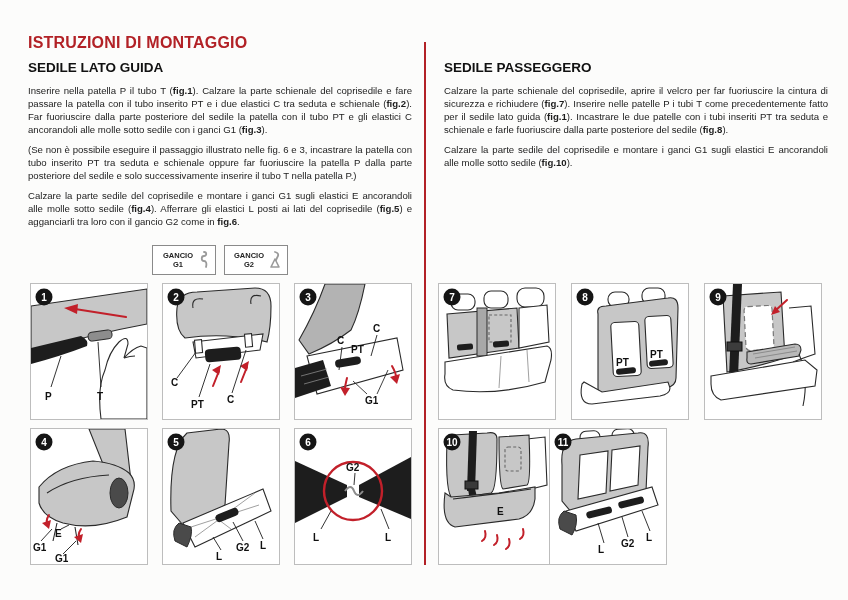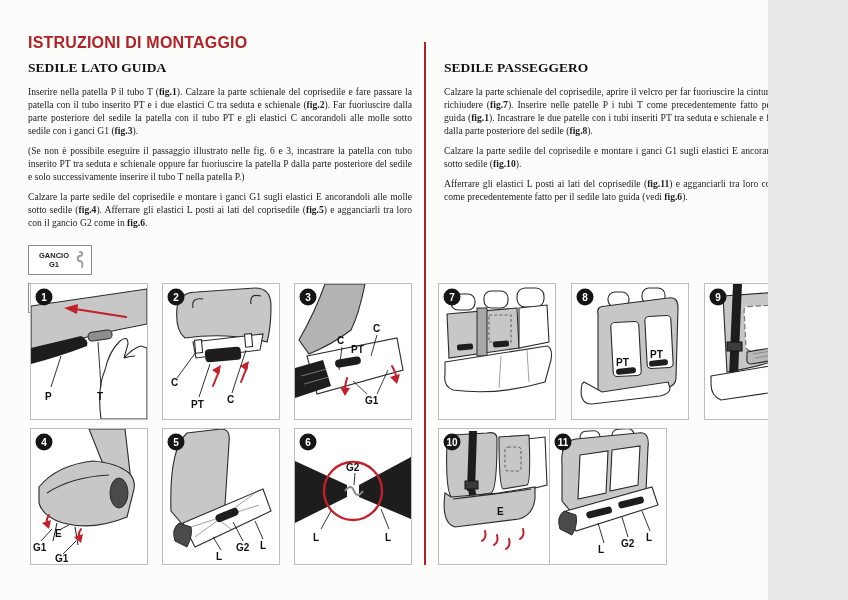--- a/index.html
+++ b/index.html
@@ -1,28 +1,28 @@
 <!DOCTYPE html>
 <html><head>
 <meta charset="utf-8">
 <style>
   html,body{margin:0;padding:0;background:#e8e8e6;}
-  .page{position:relative;width:768px;height:600px;background:#fcfcfb;overflow:hidden;
+  .page{position:relative;width:848px;height:600px;background:#fcfcfb;overflow:hidden;
         font-family:"Liberation Sans",sans-serif;color:#1c1c1c;}
   .title{position:absolute;left:28px;top:34px;font-size:16px;font-weight:bold;
          color:#b22126;letter-spacing:.2px;}
   .divider{position:absolute;left:424px;top:42px;width:2px;height:523px;background:#b22126;}
-  .col{position:absolute;width:384px;top:60px;font-family:Liberation Serif, serif;}
+  .col{position:absolute;width:384px;top:60px;}
   .col-left{left:28px;}
   .col-right{left:444px;}
   .heading{font-size:13.5px;font-weight:bold;color:#111;margin:0 0 9px 0;}
   p.para{font-size:9.6px;line-height:13px;text-align:justify;margin:0 0 7px 0;}
   .bold{font-weight:bold;margin-top:26px;}
   .hooks{position:absolute;left:28px;top:245px;width:384px;display:flex;
-         justify-content:center;gap:8px;flex-direction:column;}
+         justify-content:center;gap:8px;}
   .hookbox{width:64px;height:30px;border:1px solid #8a8a8a;background:#fff;
            display:flex;align-items:center;justify-content:space-between;
            padding:2px 5px;box-sizing:border-box;}
   .hookbox .txt{font-size:7.5px;font-weight:bold;line-height:9px;color:#222;
                 text-align:center;flex:1;}
   .fig{position:absolute;width:116px;height:135px;border:1px solid #bdbdbd;background:#fff;}
   .fig svg{display:block;width:116px;height:135px;}
   
   .g{fill:#c7c7c7;stroke:#2a2a2a;stroke-width:1.1;}
   .gm{fill:#b3b3b3;stroke:#2a2a2a;stroke-width:1.1;}
@@ -73,21 +73,20 @@
         <path d="M7,2 q4,1 3,4 l-2,4" fill="none" stroke="#9a9a9a" stroke-width="1.8" stroke-linecap="round"></path>
         <path d="M3,17 L11,17 L7,9 Z" fill="none" stroke="#9a9a9a" stroke-width="1.6" stroke-linejoin="round"></path>
       </svg>
     </div>
   </div>
 
   <div class="col col-right">
     <div class="heading">SEDILE PASSEGGERO</div>
     <p class="para"><span>Calzare la parte schienale del coprisedile, aprire il velcro per far fuoriuscire la cintura di sicurezza e richiudere (</span><span class="bold">fig.7</span><span>). Inserire nelle patelle P i tubi T come precedentemente fatto per il sedile lato guida (</span><span class="bold">fig.1</span><span>). Incastrare le due patelle con i tubi inseriti PT tra seduta e schienale e farle fuoriuscire dalla parte posteriore del sedile (</span><span class="bold">fig.8</span><span>).</span></p>
     <p class="para"><span>Calzare la parte sedile del coprisedile e montare i ganci G1 sugli elastici E ancorandoli alle molle sotto sedile (</span><span class="bold">fig.10</span><span>).</span></p>
-    <p class="para"><span>Afferrare gli elastici L posti ai lati del coprisedile (</span><span class="bold">fig.11</span><span>) e agganciarli tra loro con il gancio G2 come precedentemente fatto per il sedile lato guida (vedi </span><span class="bold">fig.6</span><span>).</span></p>
   </div>
 
   <div class="fig" style="left:30px;top:283px">
     <svg viewBox="0 0 116 135">
       <path class="g" d="M0,22 L116,5 L116,40 Q62,50 0,68 Z"></path>
       <path class="k" d="M0,64 L50,52 Q58,56 56,62 Q30,72 0,80 Z"></path>
       <rect x="57" y="47" width="24" height="9" rx="4" fill="#8d8d8d" stroke="#2a2a2a" stroke-width="1" transform="rotate(-8 69 51)"></rect>
       <path class="w" d="M70,135 Q66,104 74,86 Q78,68 88,58 Q97,50 97,60 L93,74 Q102,64 110,62 L116,64 L116,135 Z"></path>
       <path class="ln" d="M93,74 Q99,72 104,72"></path>
       <line class="red" x1="95" y1="33" x2="44" y2="25"></line>

